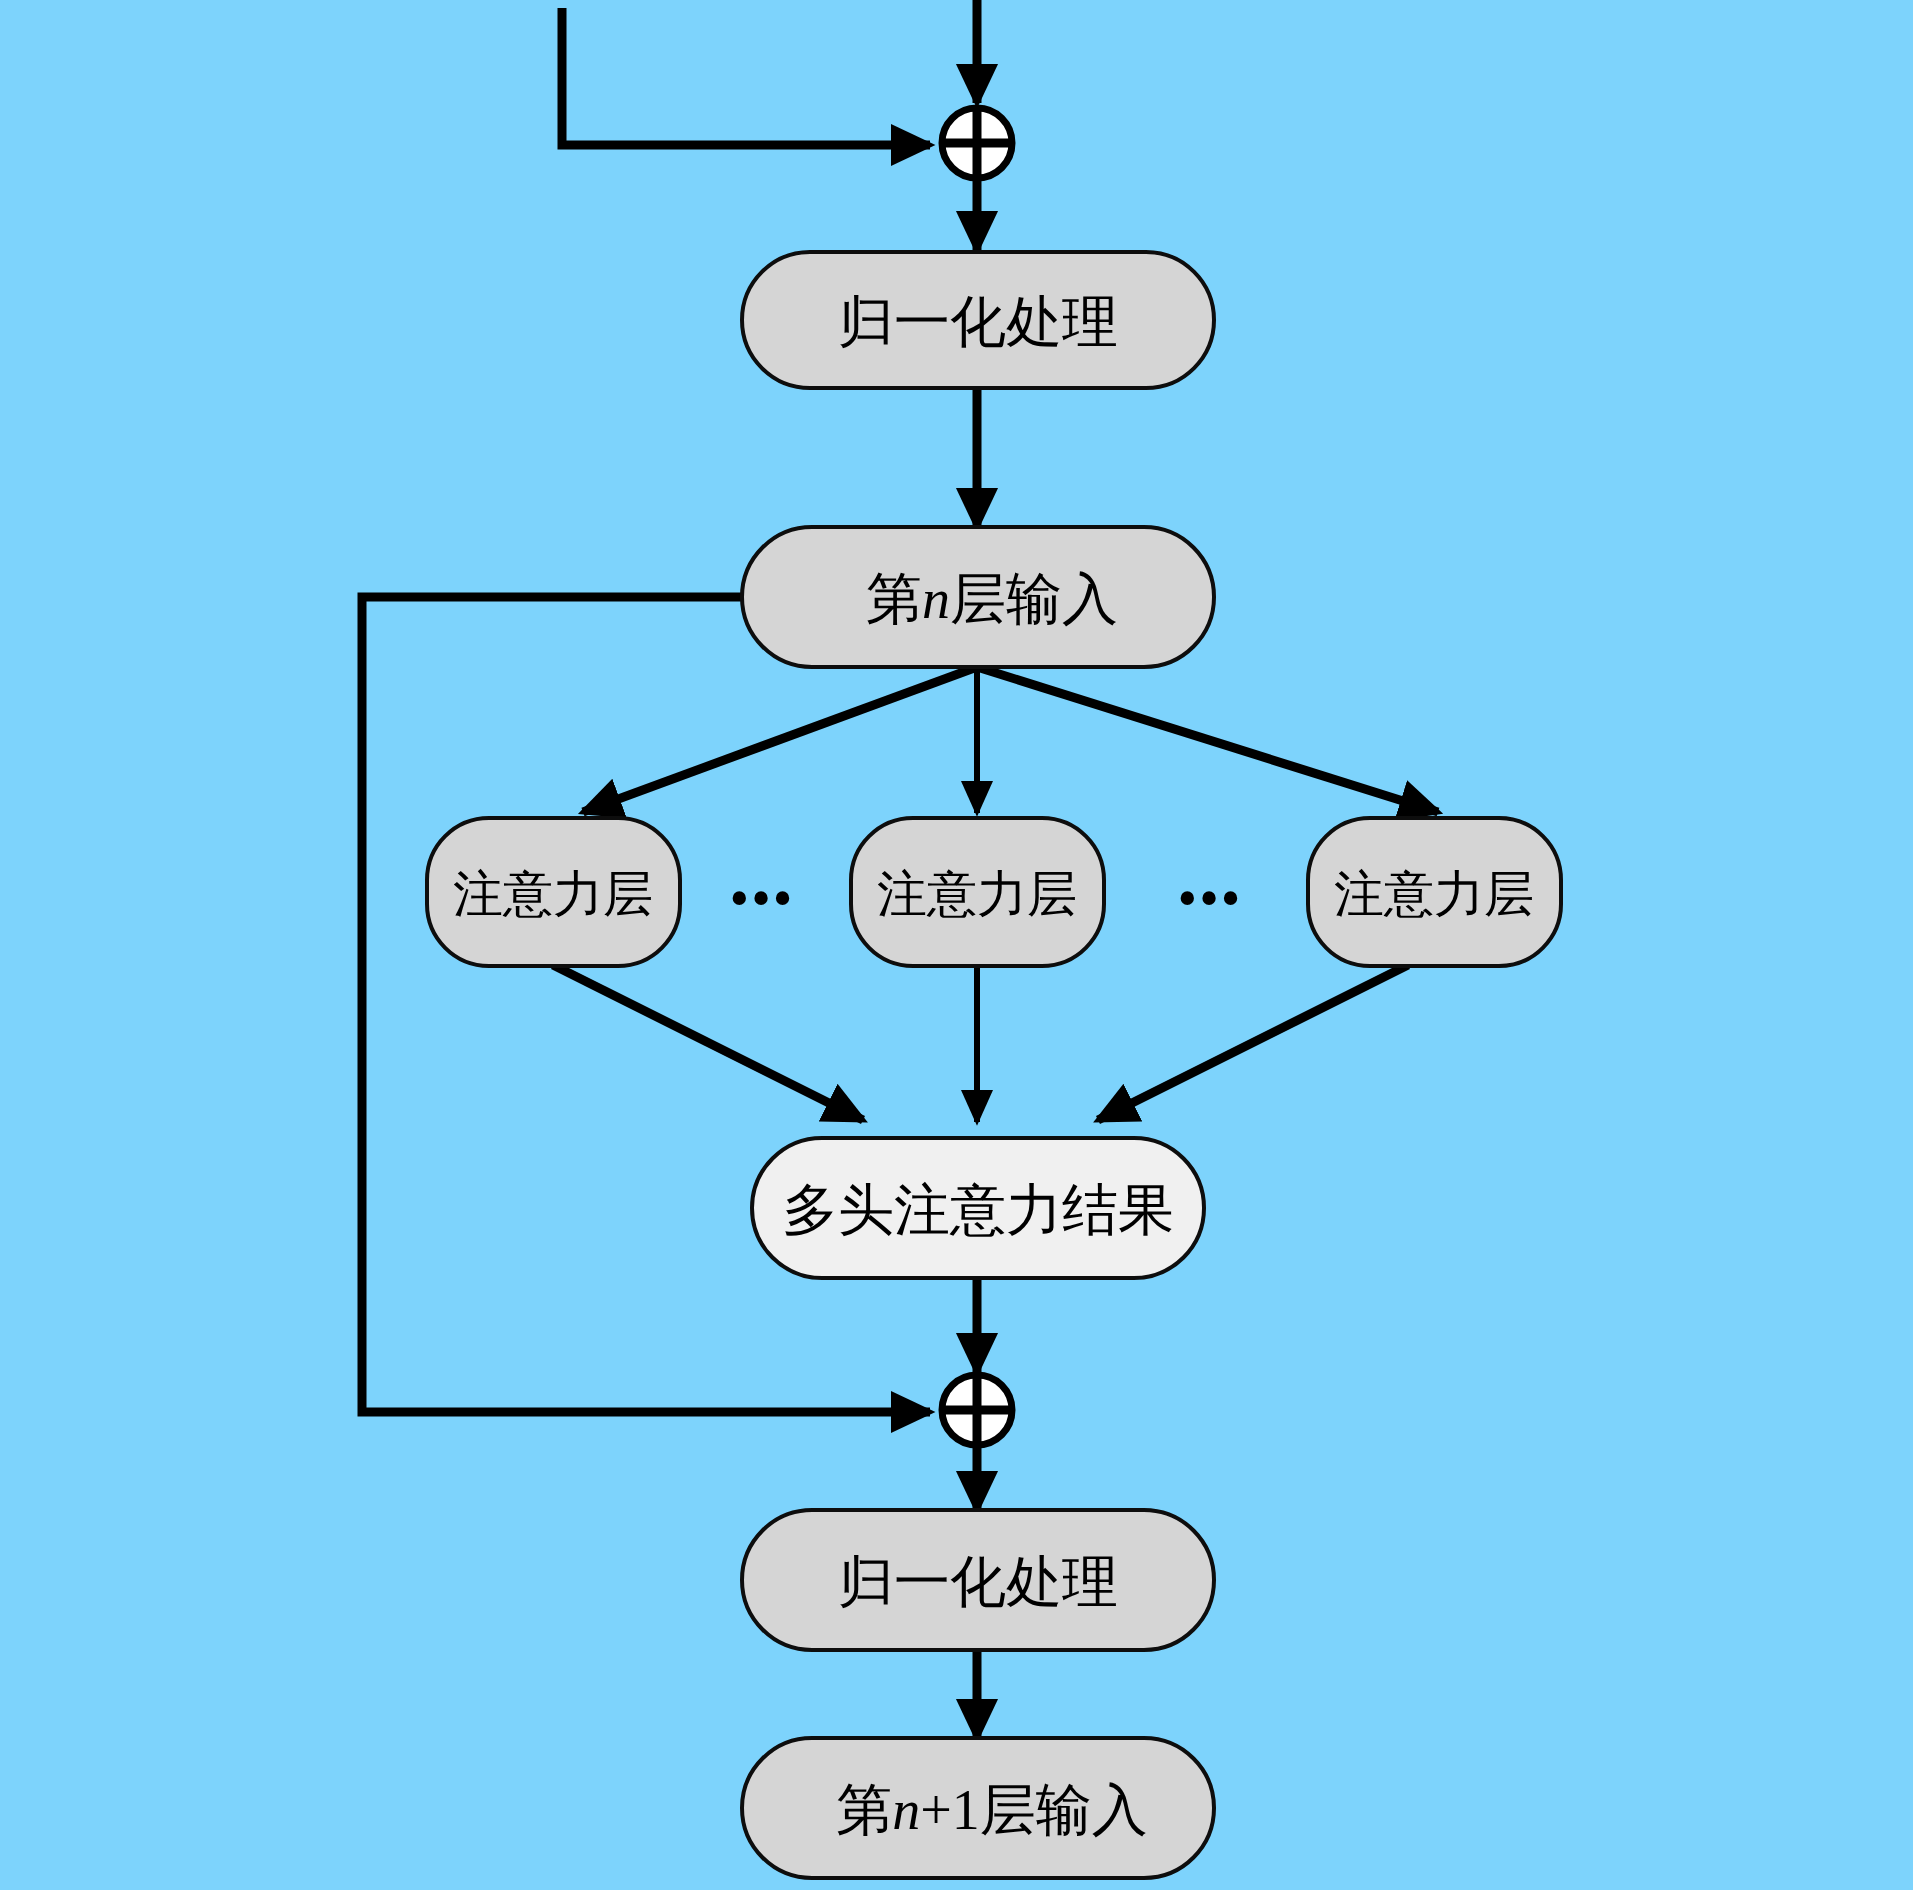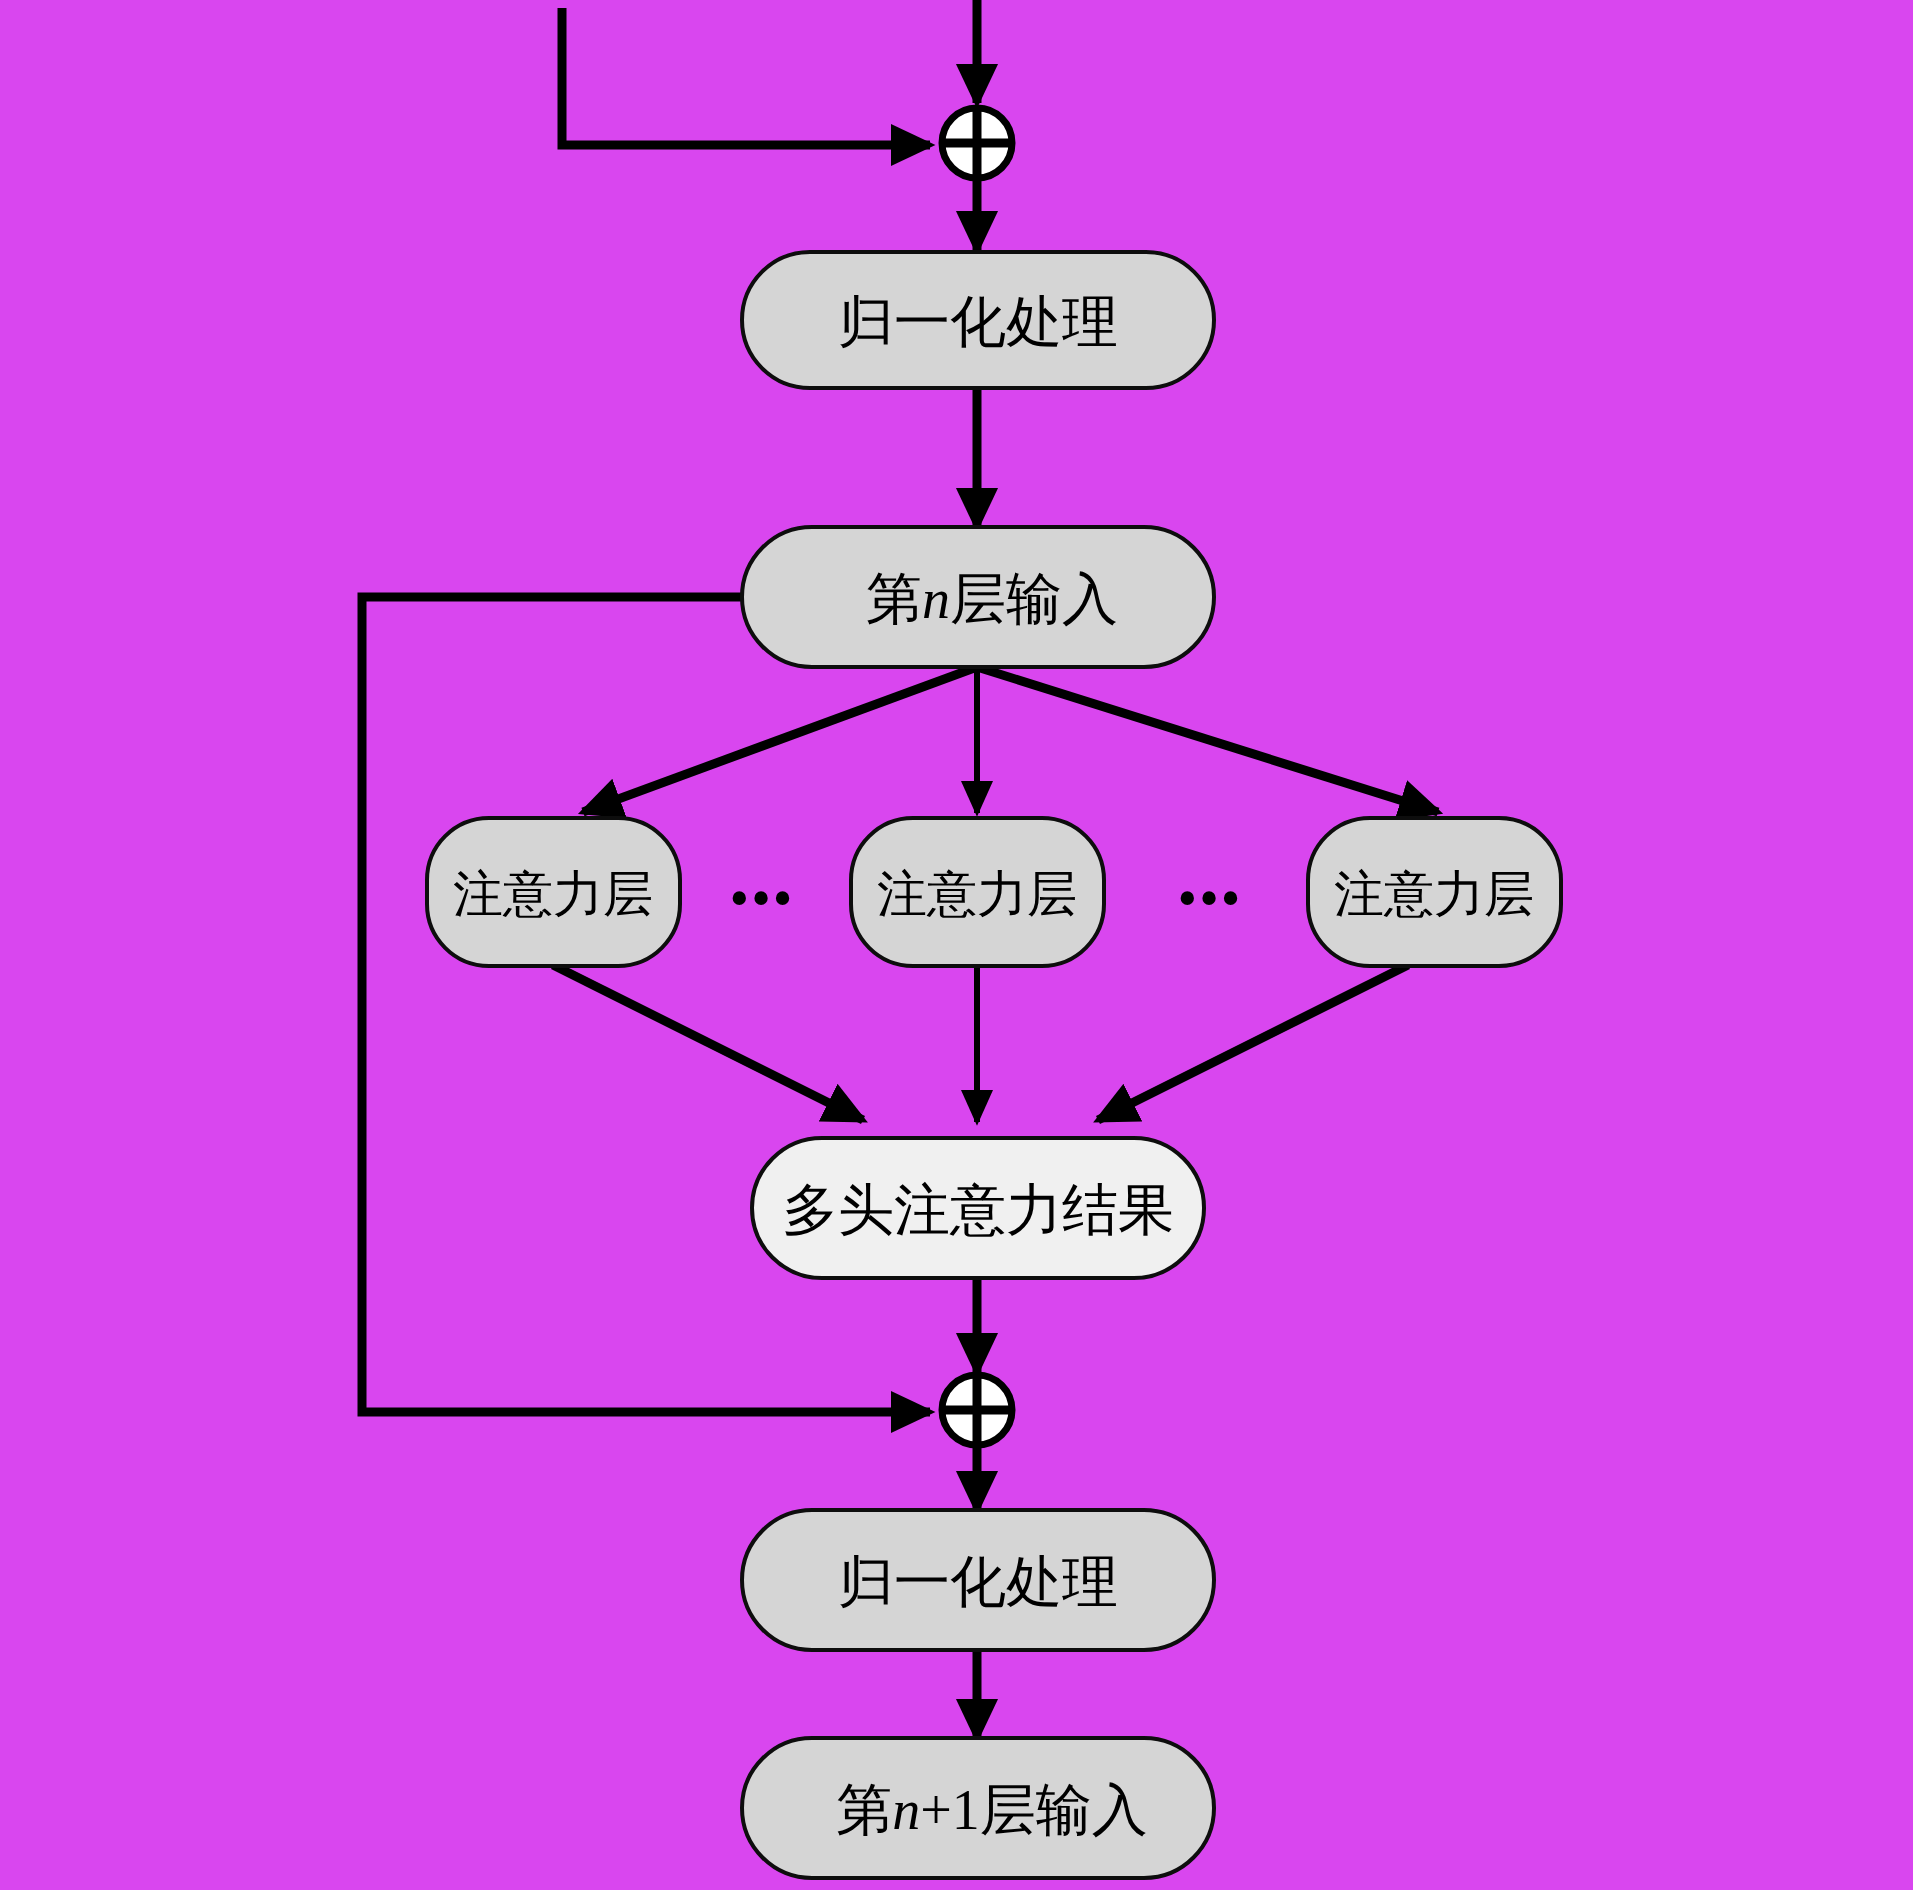--- a/index.html
+++ b/index.html
@@ -7,21 +7,21 @@
     padding: 0;
     background: #ffffff;
   }
   body {
     font-family: "Liberation Serif", "DejaVu Serif", serif;
   }
   #canvas {
     position: relative;
     width: 1913px;
     height: 1890px;
-    background: #d946ef;
+    background: #7dd3fc;
     overflow: hidden;
   }
   svg#diagram {
     display: block;
     width: 1913px;
     height: 1890px;
   }
   .node-shape {
     stroke: #0d0d0d;
     stroke-width: 4;

